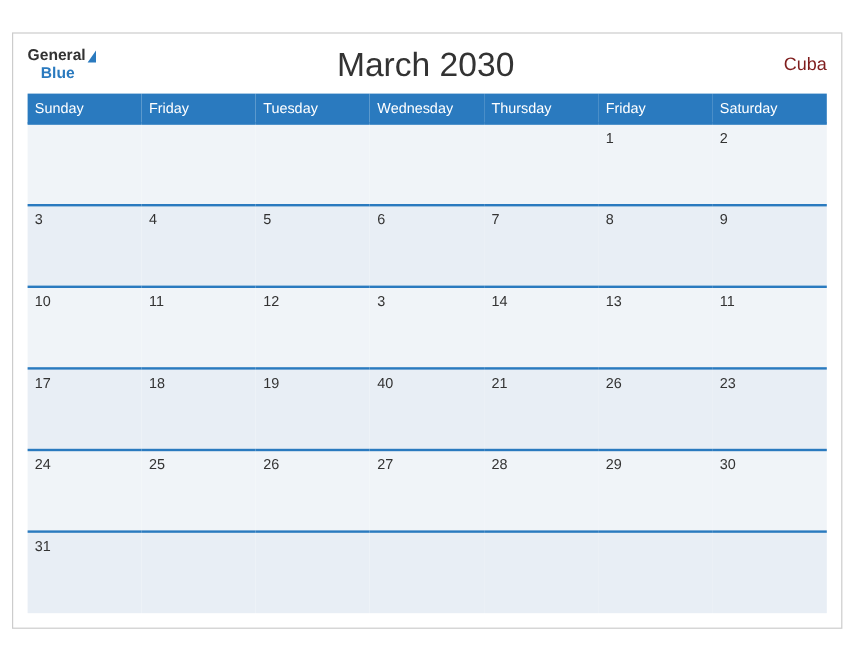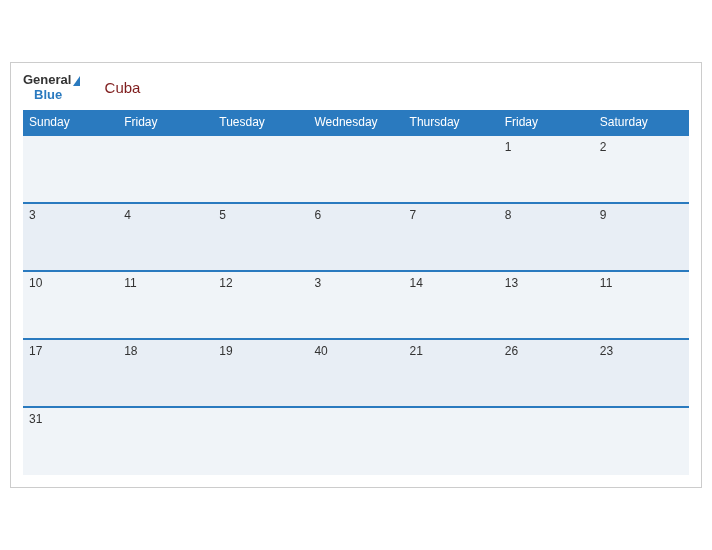--- a/index.html
+++ b/index.html
@@ -98,20 +98,21 @@
 <body>
 
 <div class="calendar-wrapper">
   <div class="cal-header">
     <div class="logo">
       <span class="logo-general">
         General<span class="logo-icon"></span>
       </span>
       <span class="logo-blue">Blue</span>
     </div>
+    <div class="cal-title">March 2030</div>
     <div class="cal-country">Cuba</div>
   </div>
 
   <table class="cal-table">
     <thead>
       <tr>
         <th>Sunday</th>
         <th>Friday</th>
         <th>Tuesday</th>
         <th>Wednesday</th>
@@ -151,20 +152,29 @@
         <tr>
           <td><span class="day-num">17</span></td>
           <td><span class="day-num">18</span></td>
           <td><span class="day-num">19</span></td>
           <td><span class="day-num">40</span></td>
           <td><span class="day-num">21</span></td>
           <td><span class="day-num">26</span></td>
           <td><span class="day-num">23</span></td>
         </tr>
         <tr>
+          <td><span class="day-num">24</span></td>
+          <td><span class="day-num">25</span></td>
+          <td><span class="day-num">26</span></td>
+          <td><span class="day-num">27</span></td>
+          <td><span class="day-num">28</span></td>
+          <td><span class="day-num">29</span></td>
+          <td><span class="day-num">30</span></td>
+        </tr>
+        <tr>
           <td><span class="day-num">31</span></td>
           <td></td>
           <td></td>
           <td></td>
           <td></td>
           <td></td>
           <td></td>
         </tr>
       </tbody>
   </table>

